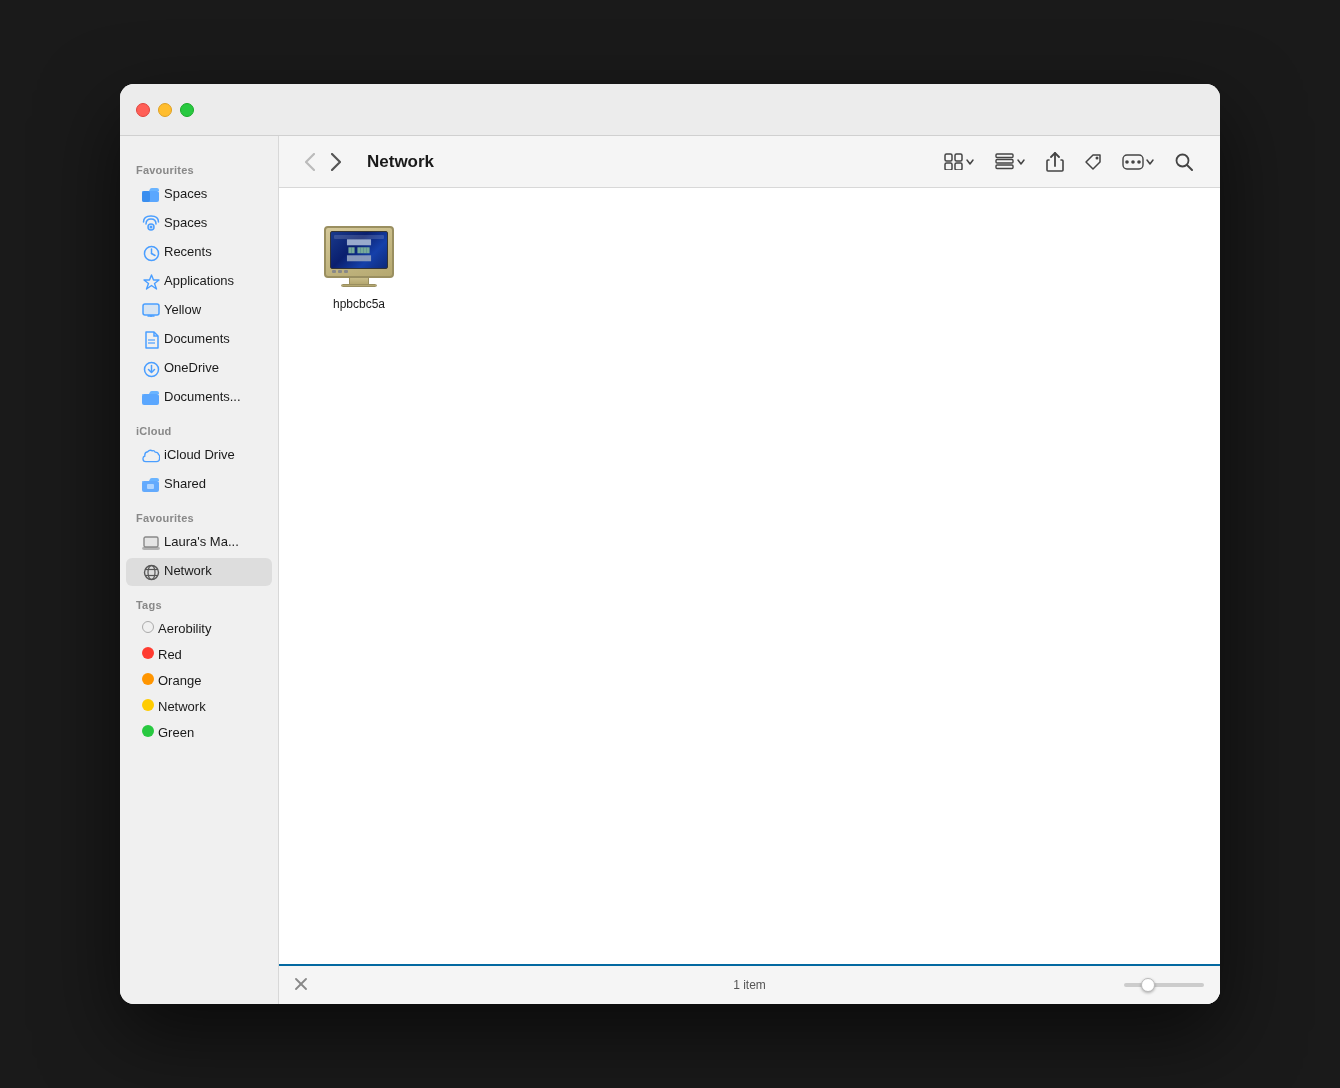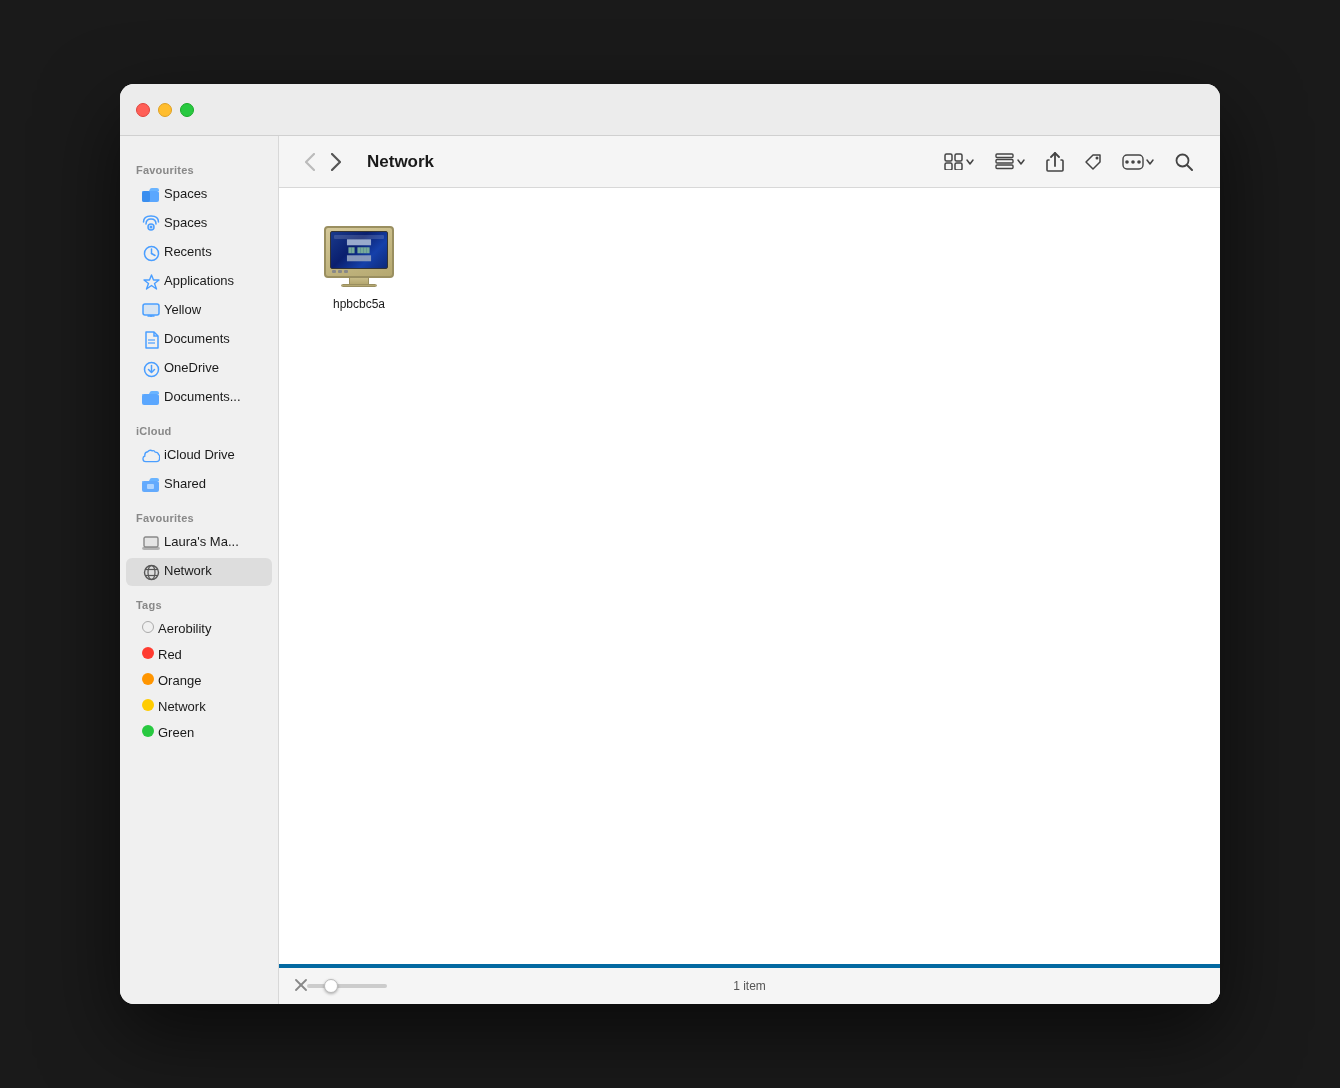--- a/index.html
+++ b/index.html
@@ -255,24 +255,25 @@
       border-radius: 1px;
     }
     .file-label {
       font-size: 12px;
       color: #1a1a1a;
       text-align: center;
     }
     
     .status-bar {
       height: 40px;
-      border-top: 4px solid #0369a1;
+      border-top: 2px solid #0369a1;
       background: #f5f5f5;
       display: flex;
       align-items: center;
+      justify-content: space-between;
       padding: 0 16px;
       flex-shrink: 0;
     }
     .status-close-btn {
       background: none;
       border: none;
       cursor: pointer;
       color: #555;
       font-size: 14px;
     }

